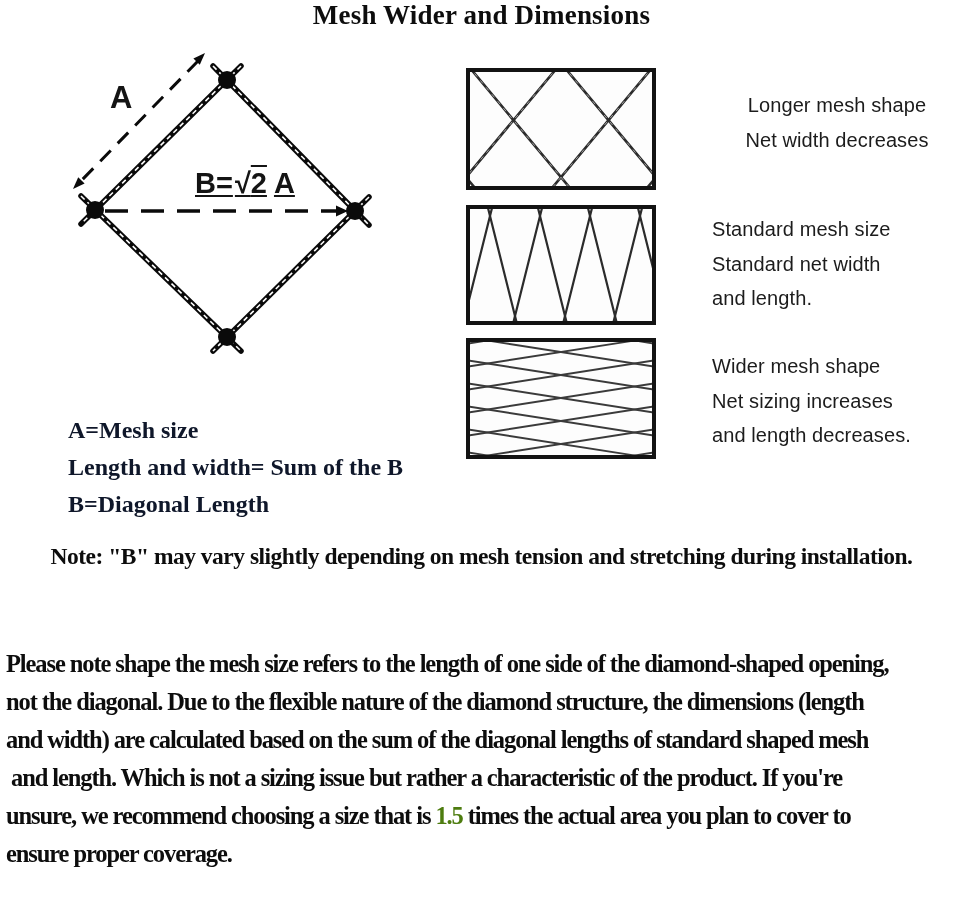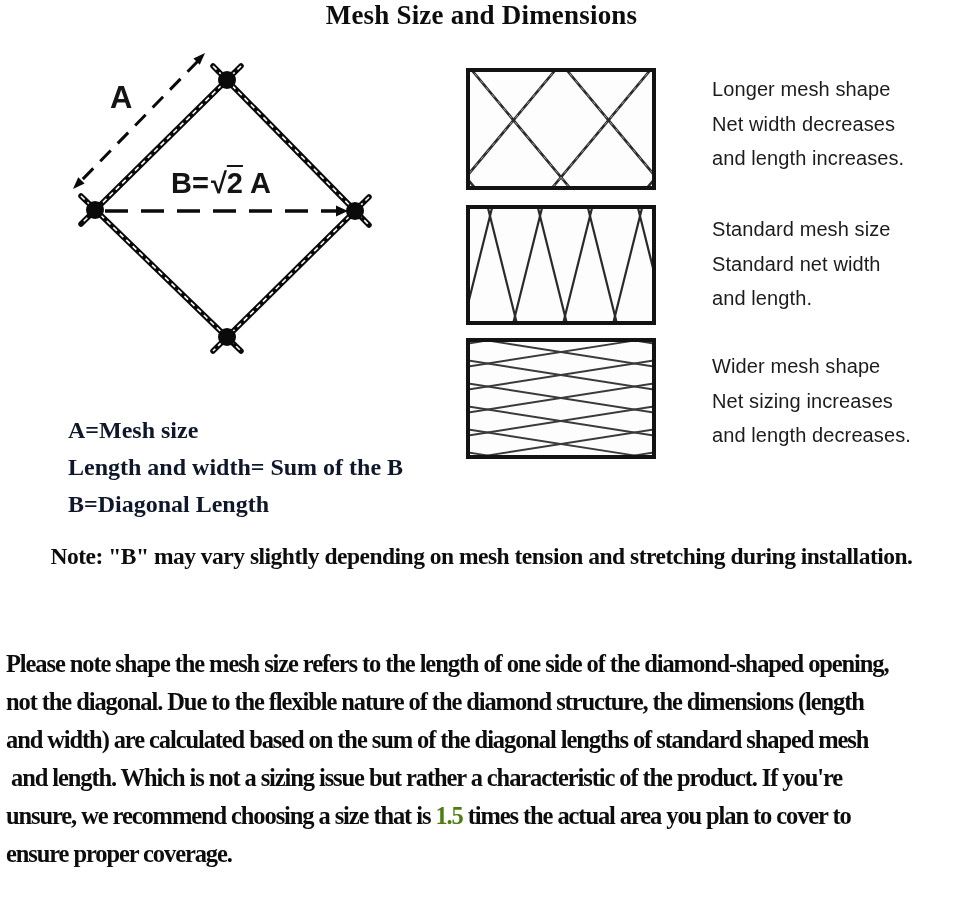--- a/index.html
+++ b/index.html
@@ -25,24 +25,25 @@
   }
 
   
   .diagram-svg { left: 60px; top: 40px; }
   .label-a {
     left: 110px; top: 80px;
     font-family: "Liberation Sans", sans-serif;
     font-weight: 600; font-size: 31px; color: #141414;
   }
   .formula {
-    left: 171px; top: 167px;
+    left: 195px; top: 167px;
     font-family: "Liberation Sans", sans-serif;
     font-weight: 600; font-size: 29px; color: #141414;
     white-space: nowrap;
+    text-decoration: underline;
   }
   .formula .radical  { margin-left: 2px; }
   .formula .radicand { text-decoration: overline; }
   .formula .suffix   { margin-left: 7px; }
 
   
   .mesh-box {
     width: 190px;
     border: 4px solid #131313;
     box-sizing: border-box;
@@ -54,21 +55,21 @@
   .mesh-box3 { left: 466px; top: 338px; height: 121px; }
   .mesh-box svg { display: block; }
 
   
   .caption {
     left: 712px; width: 250px;
     font-family: "Liberation Sans", sans-serif;
     font-size: 20px; line-height: 34.5px;
     color: #1c1c1c; letter-spacing: 0.1px;
   }
-  .caption1 { top: 72px; }
+  .caption1 { top: 88px; text-align: center; }
   .caption2 { top: 212px; }
   .caption3 { top: 349px; }
 
   
   .legend {
     left: 68px; top: 412px;
     font-family: "Liberation Serif", serif;
     font-weight: bold; font-size: 24px;
     line-height: 37px; color: #0f172a;
   }
@@ -89,21 +90,21 @@
     font-weight: bold; font-size: 24.5px;
     line-height: 38px; letter-spacing: -1.1px;
     color: #0d0d0d;
   }
   .paragraph .pline { white-space: pre; }
   .hl { color: #4d7c0f; }
 </style>
 </head>
 <body>
 
-<div class="abs title">Mesh Size and Dimensions</div>
+<div class="abs title">Mesh Wider and Dimensions</div>
 
 <svg class="abs diagram-svg" width="340" height="340" viewBox="0 0 340 340">
 
   <g stroke="#0a0a0a" stroke-width="5.5" stroke-linecap="round">
     <line x1="181" y1="26" x2="21" y2="184"></line>
     <line x1="153" y1="26" x2="309" y2="185"></line>
     <line x1="21" y1="156" x2="181" y2="311"></line>
     <line x1="309" y1="157" x2="153" y2="311"></line>
   </g>
 
@@ -189,21 +190,20 @@
       <line x1="-5" y1="94" x2="187" y2="64"></line>
       <line x1="-5" y1="117" x2="187" y2="87"></line>
       <line x1="-5" y1="140" x2="187" y2="110"></line>
     </g>
   </svg>
 </div>
 
 <div class="abs caption caption1">
   <div>Longer mesh shape</div>
   <div>Net width decreases</div>
-  <div>and length increases.</div>
 </div>
 <div class="abs caption caption2">
   <div>Standard mesh size</div>
   <div>Standard net width</div>
   <div>and length.</div>
 </div>
 <div class="abs caption caption3">
   <div>Wider mesh shape</div>
   <div>Net sizing increases</div>
   <div>and length decreases.</div>

